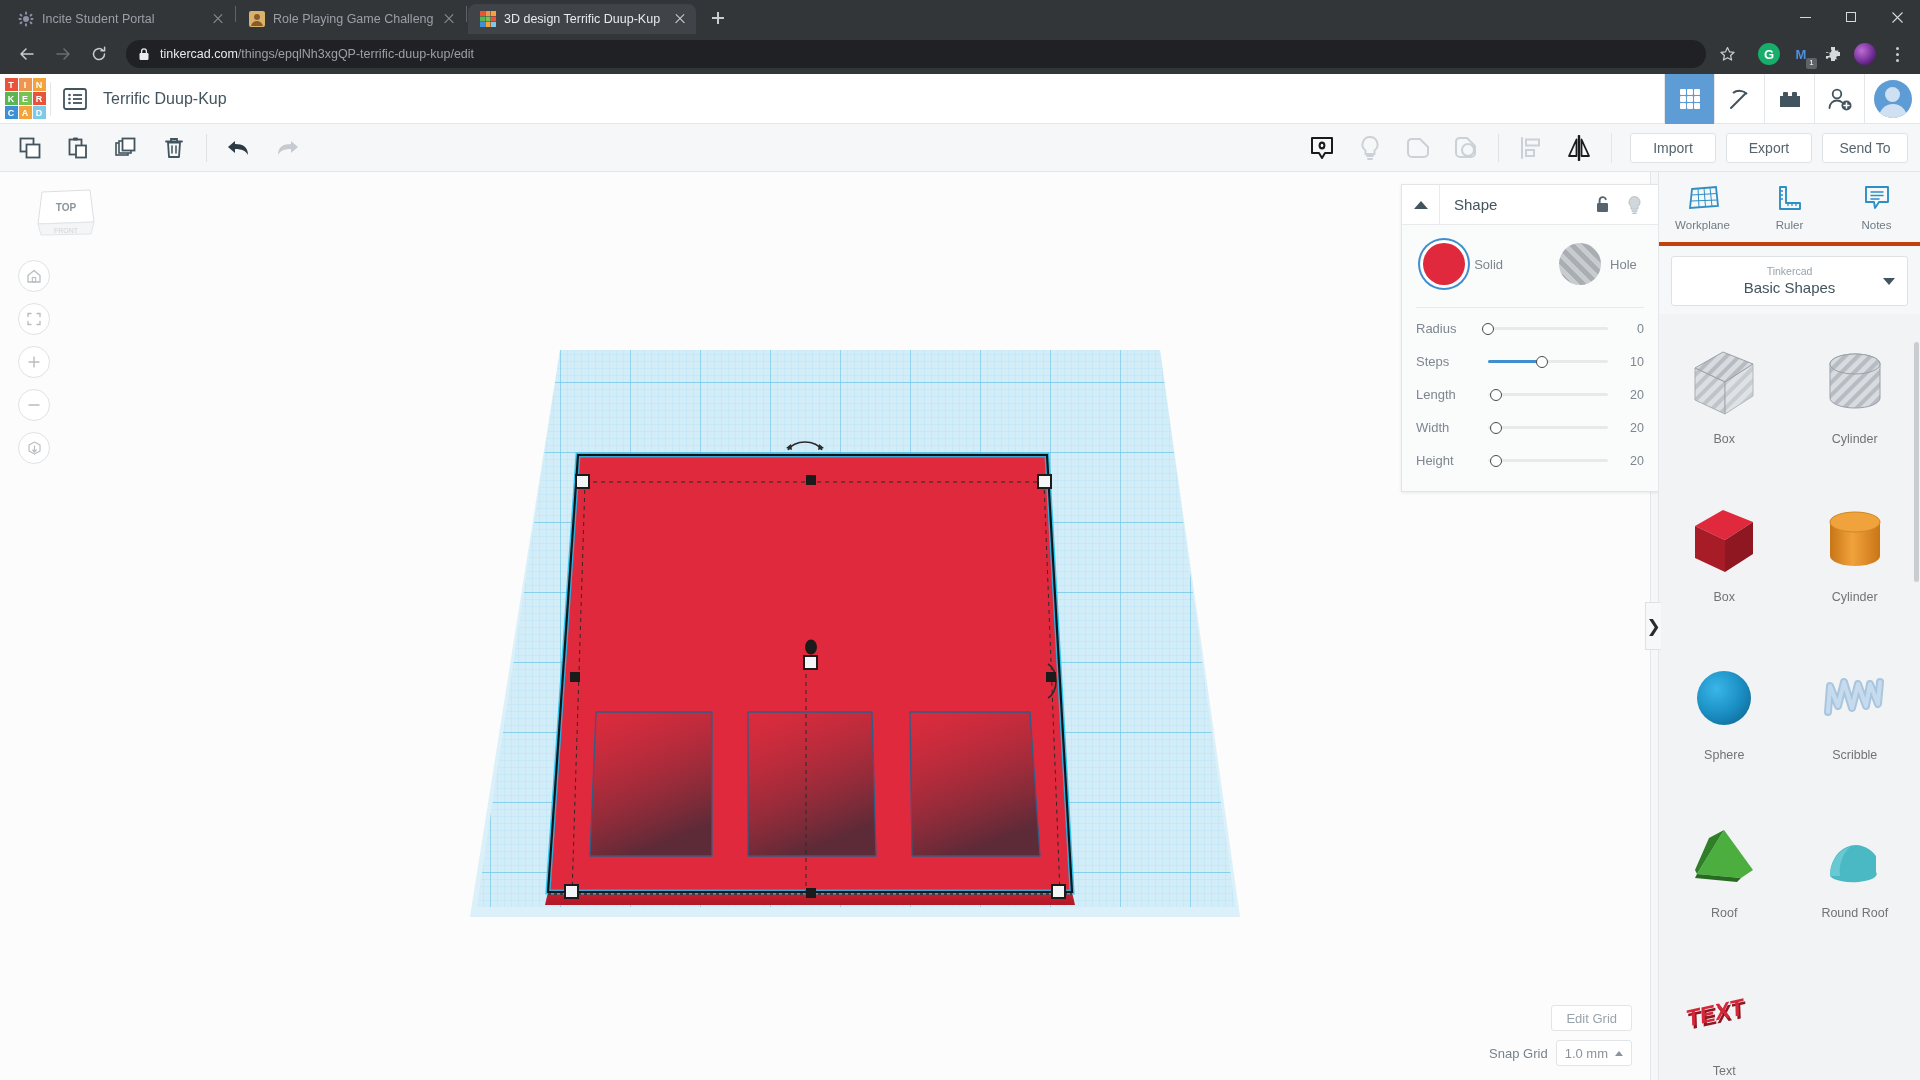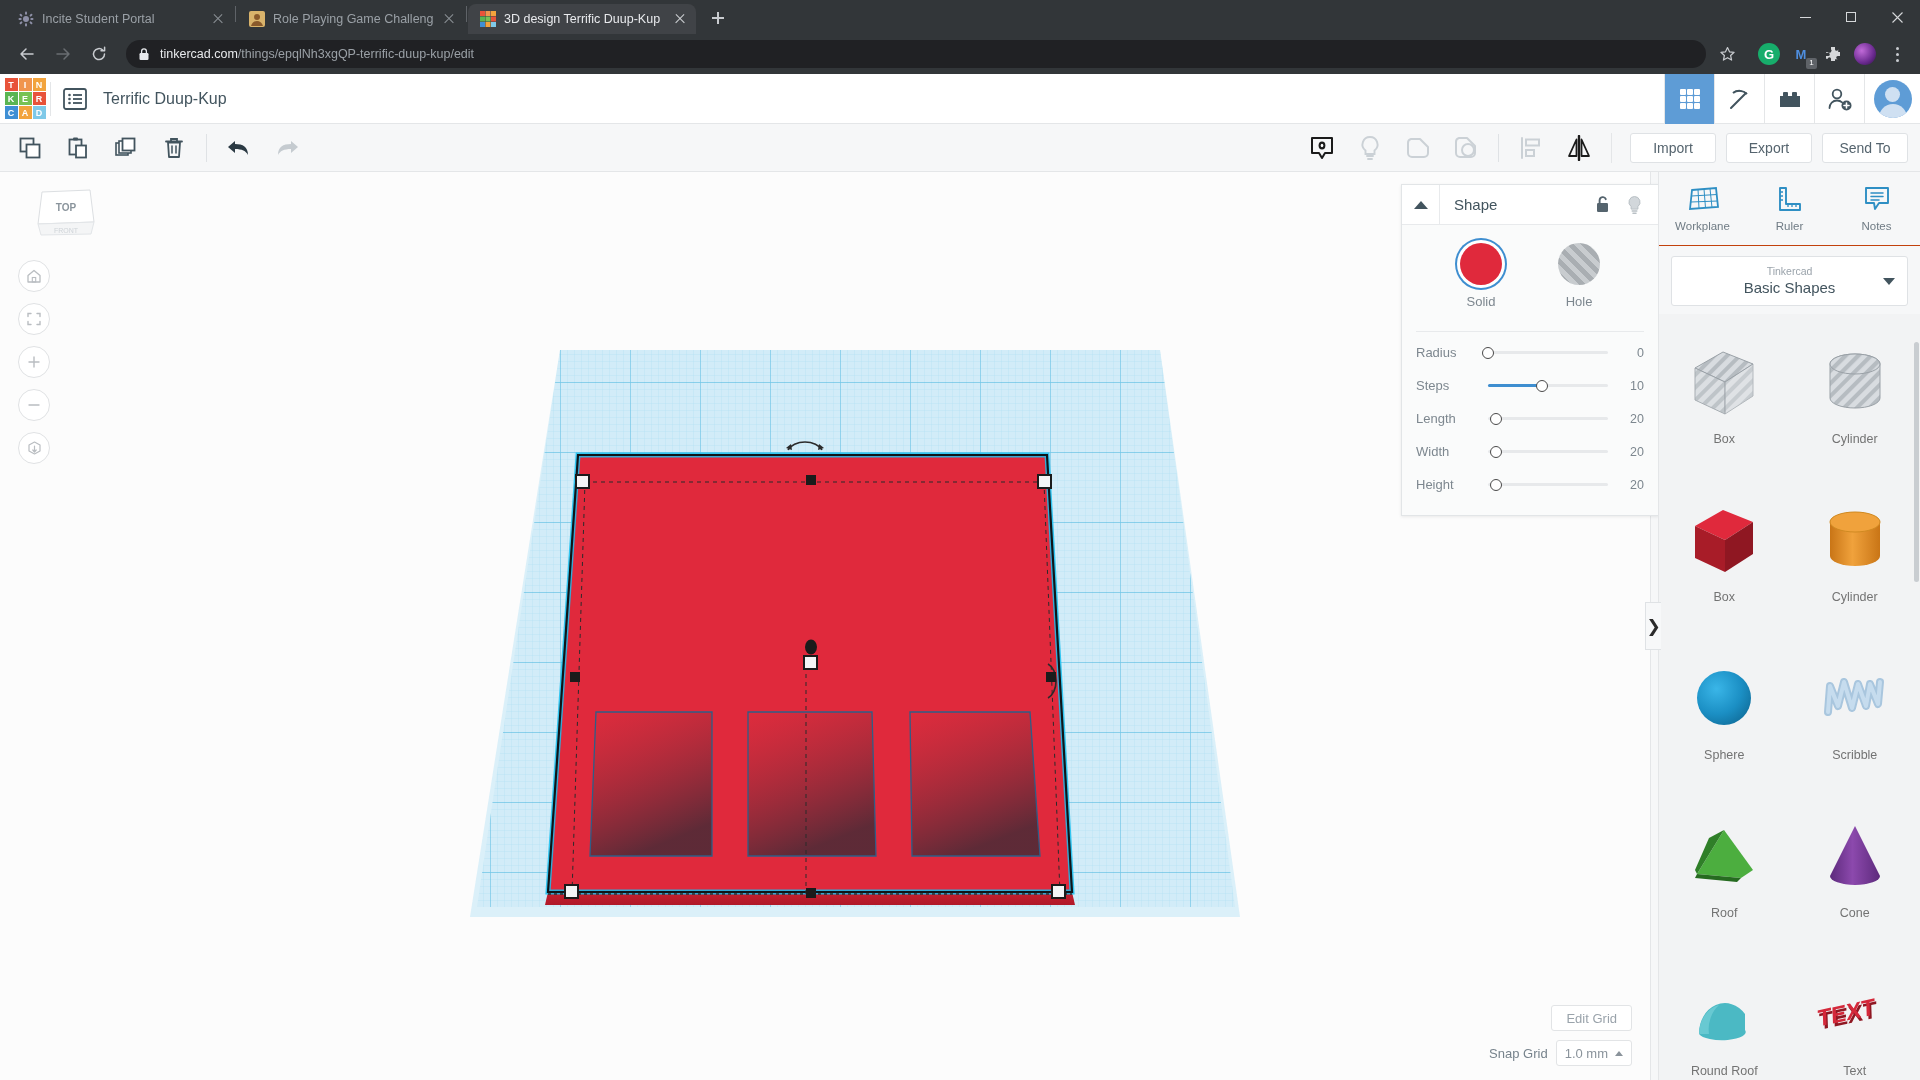--- a/index.html
+++ b/index.html
@@ -141,38 +141,38 @@
     position:absolute; right: 8px; top: 12px; width: 258px;
     background:#fafbfb; border:1px solid #e2e5e7; box-shadow:0 1px 3px rgba(0,0,0,.08);
   }
   .sp-head { height:40px; display:flex; align-items:center; border-bottom:1px solid #e8eaec; background:#fff;}
   .sp-collapse { width:38px;height:40px;display:flex;align-items:center;justify-content:center;border-right:1px solid #e8eaec;}
   .tri-up { width:0;height:0;border-left:7px solid transparent;border-right:7px solid transparent;border-bottom:8px solid #42545e;}
   .sp-title { font-size:15px; color:#42545e; padding-left:14px; flex:1; }
   .sp-hicon { width:32px;height:40px;display:flex;align-items:center;justify-content:center;}
   .sp-body { padding:18px 0 14px 0; }
   .solidhole { display:flex; justify-content:center; gap:56px; padding-bottom:6px;}
-  .sh-item { display:flex; flex-direction:column; align-items:center; gap:9px;}
+  .sh-item { display:flex; align-items:center; gap:9px;}
   .sh-swatch { width:42px;height:42px;border-radius:50%; }
   .sh-swatch.sel { box-shadow: 0 0 0 3px #fff, 0 0 0 5px #3e8ed0; }
   .sh-lbl { font-size:13px; color:#7d878f; }
   .sp-divider { height:1px;background:#e8eaec;margin:16px 14px 4px 14px;}
   .slider-row { display:flex; align-items:center; height:33px; padding:0 14px; }
   .sl-label { width:62px; font-size:13px; color:#7d878f;}
   .sl-track { flex:1; height:3px; background:#e7e9eb; border-radius:2px; position:relative; margin:0 10px;}
   .sl-fill { position:absolute; left:0; top:0; height:3px; background:#3e8ed0; border-radius:2px;}
   .sl-knob {
     position:absolute; top:-4.5px; width:12px;height:12px;border-radius:50%;
     background:#fff;border:1.5px solid #4a4a4a; transform:translateX(-50%);
   }
   .sl-val { width:26px; text-align:right; font-size:12.5px; color:#7d878f;}
 
   
   .lib-panel { position:absolute; right:0; top:0; width:262px; height:100%; background:#f2f3f4; border-left:1px solid #e4e6e8;}
-  .lib-tools { display:flex; height:74px; background:#f6f7f8; border-bottom:1px solid #c2410c; }
+  .lib-tools { display:flex; height:74px; background:#f6f7f8; border-bottom:4px solid #c2410c; }
   .lib-tool { flex:1; display:flex;flex-direction:column;align-items:center;justify-content:center;gap:5px;}
   .lib-tool-lbl { font-size:11.5px; color:#6f7b84;}
   .lib-select-wrap { padding:10px 12px 8px 12px; background:#f6f7f8;text-align:center;}
   .lib-select {
     background:#fff;border:1px solid #dfe2e5;border-radius:3px;height:50px;
     padding:5px 12px; display:flex;flex-direction:column;justify-content:center;position:relative;
   }
   .lib-sel-sub { font-size:10.5px; color:#9aa3ab; line-height:13px;}
   .lib-sel-main { font-size:15px; color:#42545e; line-height:19px;}
   .caret-dn { position:absolute; right:12px; top:21px; width:0;height:0;
@@ -785,35 +785,20 @@
           <div class="lib-thumb">
             <svg width="78" height="78" viewBox="0 0 78 78">
               <polygon points="39,12 68,52 56,60 12,56" fill="#4cae3f"></polygon>
               <polygon points="39,12 12,56 10,52 24,20" fill="#2f7f28"></polygon>
               <polygon points="12,56 56,60 52,64 10,60" fill="#266b20"></polygon>
             </svg>
           </div>
           <span class="lib-lbl">Roof</span>
         </div>
 
-        <div class="lib-item">
-          <div class="lib-thumb">
-            <svg width="78" height="78" viewBox="0 0 78 78">
-              <defs>
-                  <linearGradient id="coneG" x1="0" y1="0" x2="1" y2="0">
-                <stop offset="0%" stop-color="#5d2a7c"></stop>
-                    <stop offset="45%" stop-color="#8c49ad"></stop>
-                    <stop offset="100%" stop-color="#5d2a7c"></stop>
-                  </linearGradient>
-                </defs>
-              <path d="M39,8 L64,58 a25,9 0 0 1 -50,0z" fill="url(#coneG)"></path>
-            </svg>
-          </div>
-          <span class="lib-lbl">Cone</span>
-        </div>
 
         <div class="lib-item">
           <div class="lib-thumb">
             <svg width="78" height="78" viewBox="0 0 78 78">
               <path d="M14,58 a26,30 0 0 1 46,-20 L60,54 a23,8 0 0 1 -46,4z" fill="#4bb9c4"></path>
               <path d="M14,58 a23,8 0 0 0 46,-4 a23,8 0 0 1 -46,4z" fill="#2e8f9b"></path>
               <path d="M14,58 a26,30 0 0 1 20,-29 a30,32 0 0 0 -10,29z" fill="#6fcdd6" opacity="0.8"></path>
             </svg>
           </div>
           <span class="lib-lbl">Round Roof</span>

